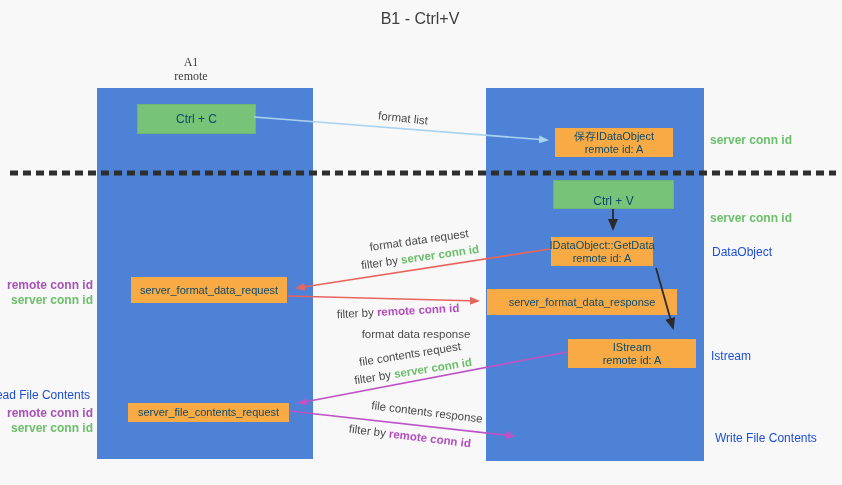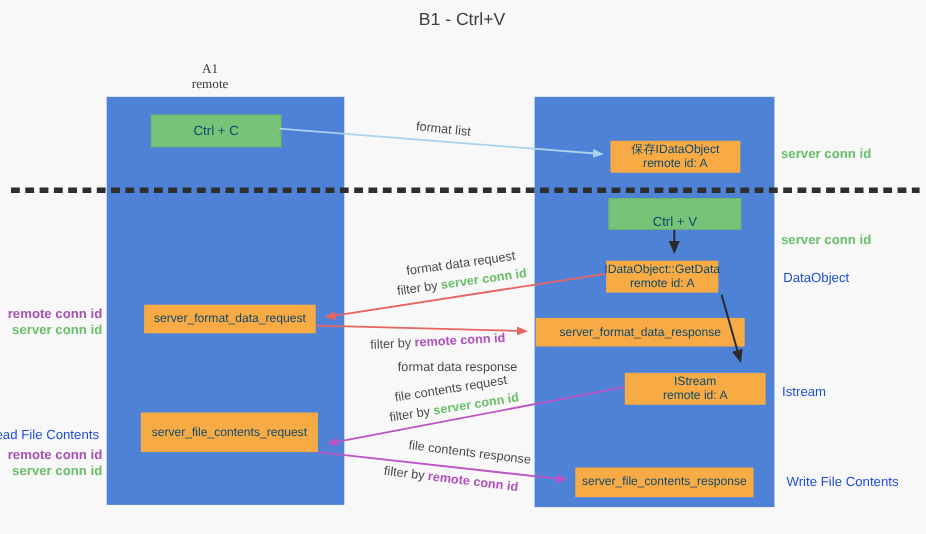--- a/index.html
+++ b/index.html
@@ -19,21 +19,21 @@
        line-height:13px;white-space:nowrap;}
   .green{background:#77c377;border:1px solid rgba(0,0,0,0.07);font-size:12px;}
   .orange{background:#f8ab44;}
   .b-ctrl-c{left:137px;top:104px;width:117px;height:28px;}
   .b-save{left:555px;top:128px;width:118px;height:29px;}
   .b-ctrl-v{left:553px;top:180px;width:119px;height:27px;justify-content:flex-end;}
   .b-getdata{left:551px;top:237px;width:102px;height:29px;}
   .b-fmt-req{left:131px;top:277px;width:156px;height:26px;}
   .b-fmt-resp{left:487px;top:289px;width:190px;height:26px;}
   .b-istream{left:568px;top:339px;width:128px;height:29px;}
-  .b-file-req{left:128px;top:375px;width:161px;height:36px;}
+  .b-file-req{left:128px;top:403px;width:161px;height:19px;}
   .b-file-resp{left:523px;top:425px;width:162px;height:27px;}
   .ann{position:absolute;font-size:12px;color:#1d4ed8;white-space:nowrap;}
   .ann.g{color:#6abf6a;font-weight:700;}
   .ann.p{color:#a952b5;font-weight:700;}
   .elabel{position:absolute;font-size:11.5px;color:#4a4a4a;white-space:nowrap;}
   .elabel .kg{color:#6abf6a;font-weight:700;}
   .elabel .kp{color:#b44fbf;font-weight:700;}
   svg.arrows{position:absolute;left:0;top:0;pointer-events:none;}
 </style>
 </head>
@@ -72,23 +72,20 @@
   </div>
   <div class="box orange b-fmt-resp">
     <div>server_format_data_response</div>
   </div>
   <div class="box orange b-istream">
     <div>IStream</div>
     <div>remote id: A</div>
   </div>
   <div class="box orange b-file-req">
     <div>server_file_contents_request</div>
-  </div>
-  <div class="box orange b-file-resp">
-    <div>server_file_contents_response</div>
   </div>
 
   <svg class="arrows" width="842" height="485">
     <defs>
       <marker id="ah-blue" viewBox="0 0 10 8" refX="8" refY="4" markerWidth="10" markerHeight="8" markerUnits="userSpaceOnUse" orient="auto">
           <path d="M0,0 L10,4 L0,8 Z" fill="#a9d3ee"></path>
         </marker>
       <marker id="ah-red" viewBox="0 0 10 8" refX="8" refY="4" markerWidth="10" markerHeight="8" markerUnits="userSpaceOnUse" orient="auto">
           <path d="M0,0 L10,4 L0,8 Z" fill="#e8645e"></path>
         </marker>

